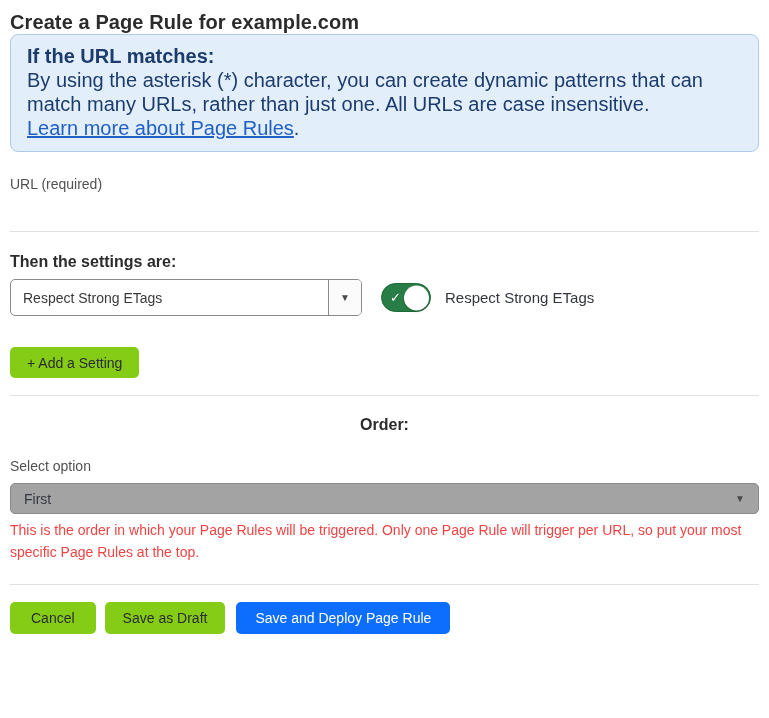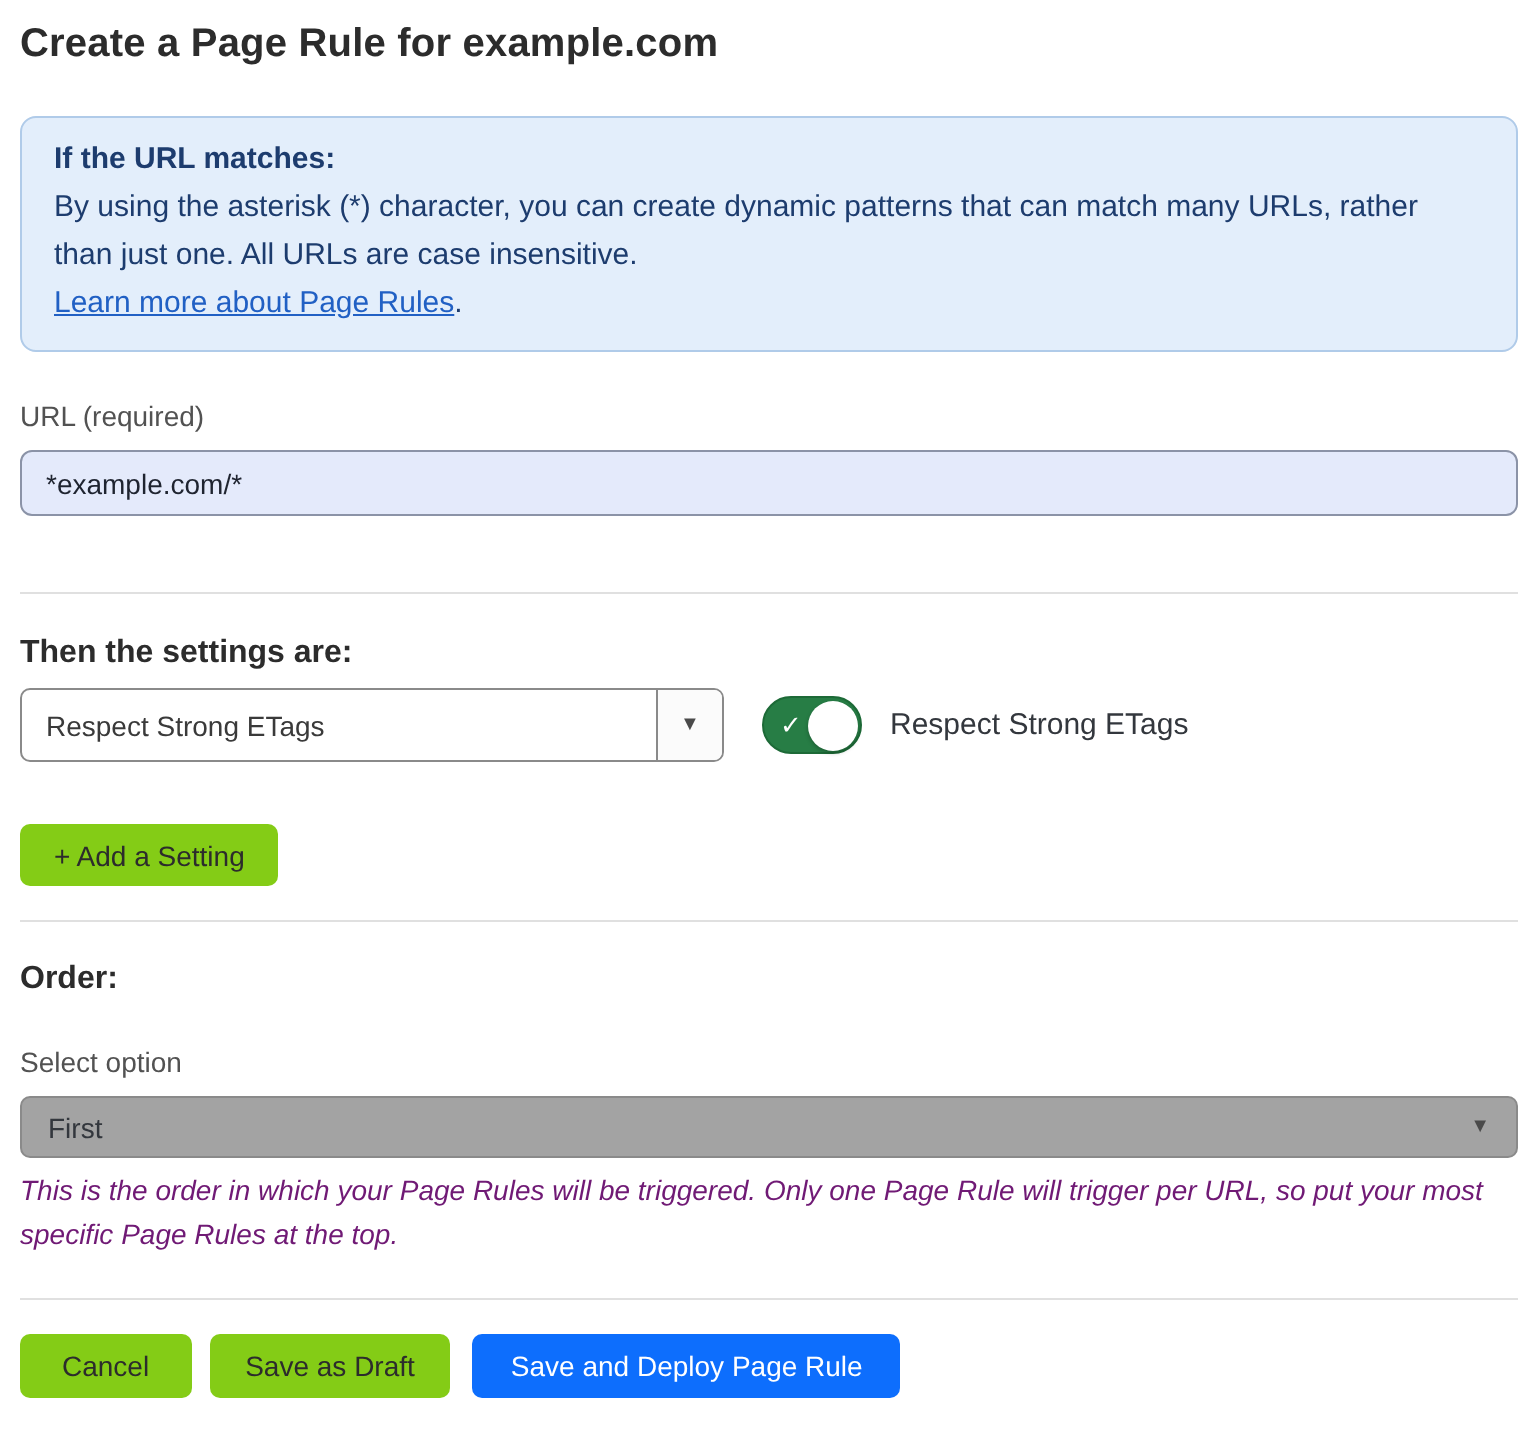--- a/index.html
+++ b/index.html
@@ -15,26 +15,26 @@
     margin-top: 10px;
     font-size: 20px;
     line-height: 24px;
     font-weight: 700;
     color: #2c2c2c;
     letter-spacing: 0.1px;
   }
 
   
   .info-box {
-    margin-top: 24px;
+    margin-top: 0;
     background: #e3eefb;
     border: 1px solid #b0cbe9;
     border-radius: 8px;
     padding: 9px 16px 11px 16px;
-    font-size: 15px;
+    font-size: 20px;
     line-height: 24px;
     color: #1d3c6e;
   }
   .info-heading { font-weight: 700; }
   .info-body { color: #1d3c6e; }
   .info-link-line { }
   .info-link {
     color: #2160c4;
     text-decoration: underline;
     cursor: pointer;
@@ -73,21 +73,21 @@
   .divider-2 { margin-top: 17px; }
   .divider-3 { margin-top: 21px; }
 
   .section-heading {
     font-size: 16px;
     line-height: 19px;
     font-weight: 700;
     color: #2c2c2c;
   }
   .settings-heading { margin-top: 20px; }
-  .order-heading { margin-top: 19px; }
+  .order-heading { margin-top: 19px; text-align: center; }
 
   .pick-label { margin-top: 24px; }
 
   
   .setting-row {
     margin-top: 8px;
     display: flex;
     align-items: center;
   }
   .setting-select {
@@ -208,23 +208,22 @@
     color: #33373d;
   }
   .order-select-caret {
     color: #4a4a4a;
     font-size: 10px;
   }
   .order-help {
     margin-top: 5px;
     font-size: 14px;
     line-height: 22px;
-    color: #701a75;
+    color: #ef4444;
     max-width: 740px;
-    font-style: italic;
   }
 
   
   .footer {
     margin-top: 17px;
     display: flex;
     align-items: center;
   }
   .footer .btn { height: 32px; display: inline-flex; align-items: center; }
   .cancel-btn { padding: 0 21px; }
@@ -238,21 +237,20 @@
 
   <h1 class="page-title">Create a Page Rule for example.com</h1>
 
   <div class="info-box">
     <div class="info-heading">If the URL matches:</div>
     <div class="info-body">By using the asterisk (*) character, you can create dynamic patterns that can match many URLs, rather than just one. All URLs are case insensitive.</div>
     <div class="info-link-line"><a class="info-link">Learn more about Page Rules</a><span class="info-link-suffix">.</span></div>
   </div>
 
   <div class="field-label url-label">URL (required)</div>
-  <input class="url-input" type="text" value="*example.com/*" style="">
 
   <hr class="divider divider-1">
 
   <div class="section-heading settings-heading">Then the settings are:</div>
 
 
   <div class="setting-row">
     <div class="setting-select">
       <div class="setting-select-value">Respect Strong ETags</div>
       <div class="setting-select-caret">▼</div>

